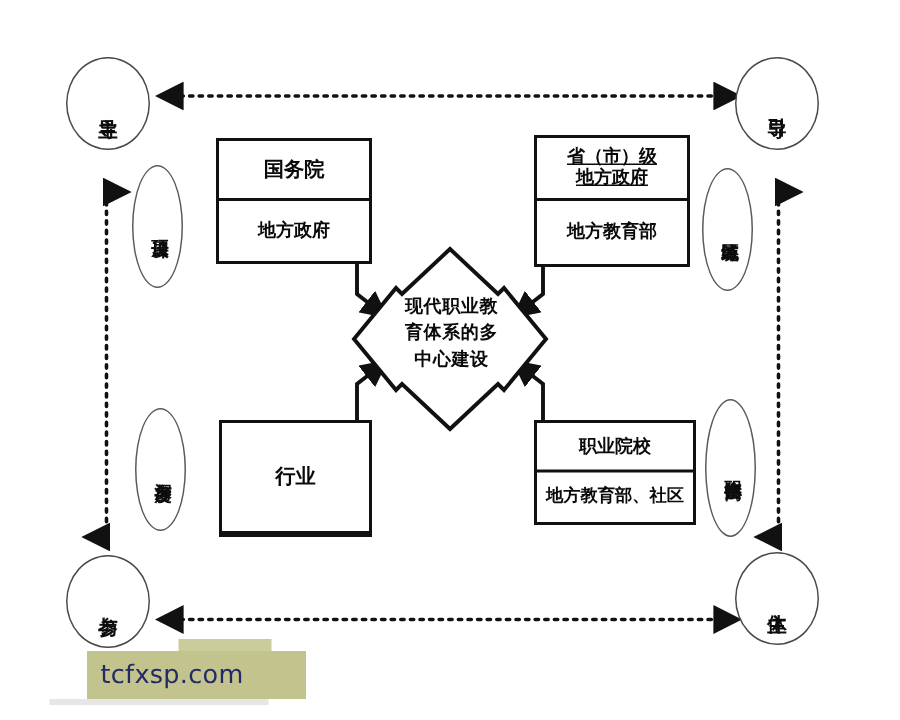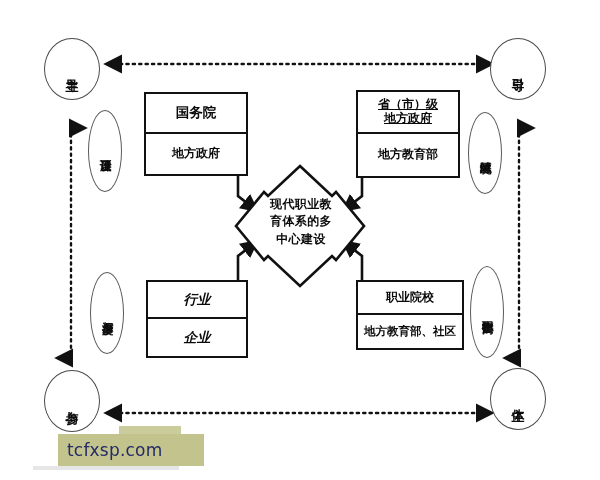--- a/index.html
+++ b/index.html
@@ -271,23 +271,22 @@
   </div>
 
   <div class="actor-box" style="left:356px; top:90px; width:104px; height:88px;">
     <div class="cell top f12" style="flex-direction:column;text-decoration:underline;">
       <span>省（市）级</span>
       <span>地方政府</span>
     </div>
     <div class="cell f12">地方教育部</div>
   </div>
 
-  <div class="actor-box" style="left:146px; top:280px; width:102px; height:78px;font-style:italic;">
+  <div class="actor-box" style="left:146px; top:280px; width:102px; height:78px;">
     <div class="cell top f13">行业</div>
-    <div class="cell f13">企业</div>
   </div>
 
   <div class="actor-box" style="left:356px; top:280px; width:108px; height:70px;">
     <div class="cell top f12">职业院校</div>
     <div class="cell f11">地方教育部、社区</div>
   </div>
 
   <div id="center-star">
     <svg width="136" height="128" viewBox="0 0 136 128">
       <path d="M68,4

